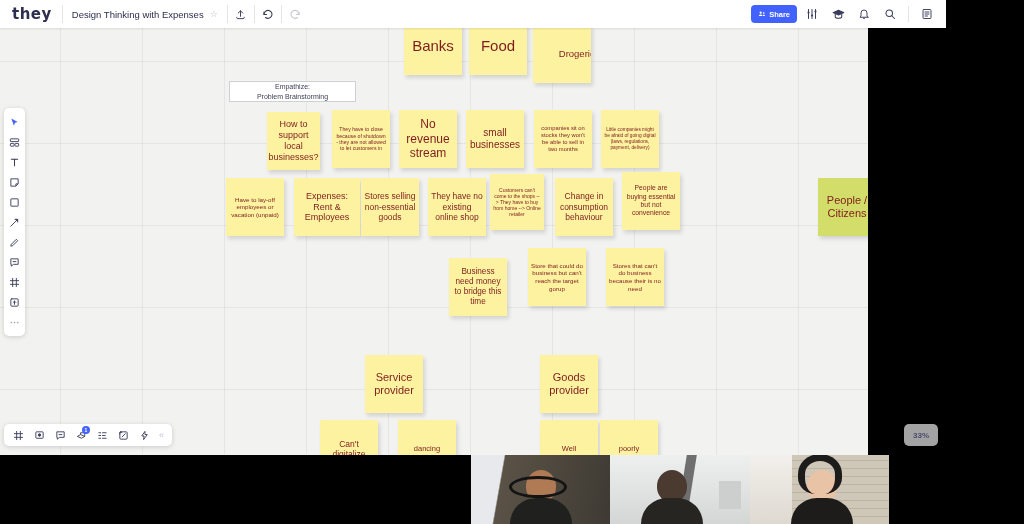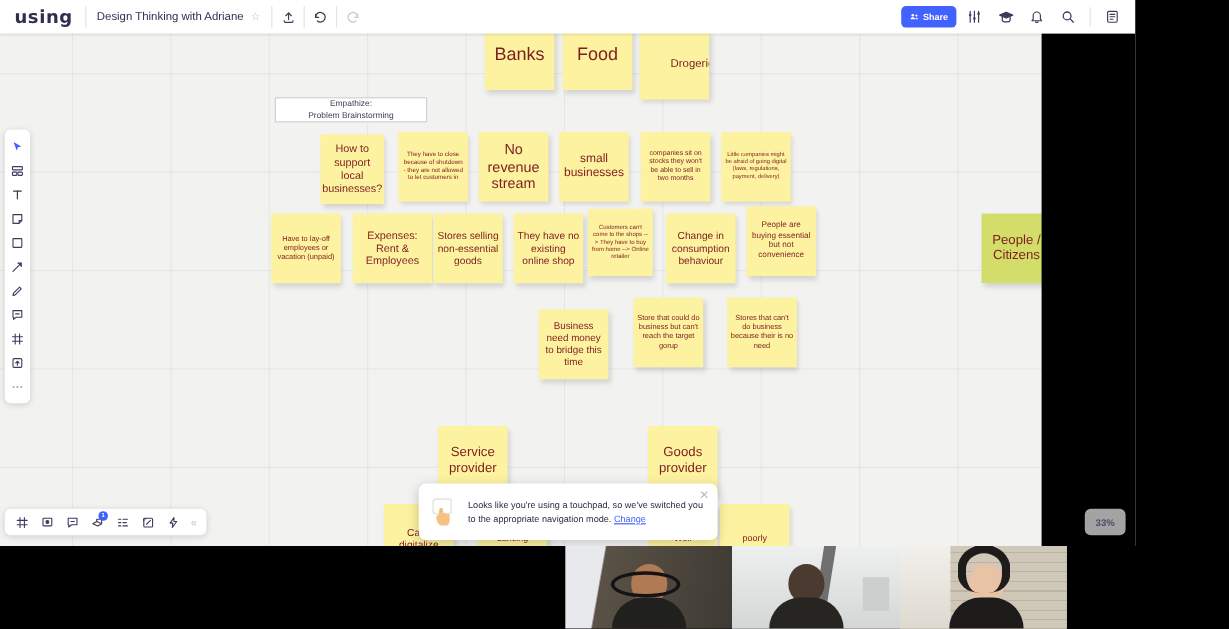--- a/index.html
+++ b/index.html
@@ -266,24 +266,24 @@
         </div>
         <div class="note yellow" style="left: 540px; top: 420px; width: 58px; height: 58px; font-size: 7.5px;">
           <span>Well</span>
         </div>
         <div class="note yellow" style="left: 600px; top: 420px; width: 58px; height: 58px; font-size: 7.5px;">
           <span>poorly</span>
         </div>
       </div>
 
     <div id="topbar">
-      <div class="logo">using</div>
+      <div class="logo">they</div>
       <div class="vsep"></div>
       <div class="doc-chip">
-        <span class="doc-title">Design Thinking with Adriane</span>
+        <span class="doc-title">Design Thinking with Expenses</span>
         <span class="star">☆</span>
       </div>
       <div class="vsep"></div>
       <div class="tb-btn">
         <svg width="11" height="11" viewBox="0 0 24 24" fill="none" stroke="currentColor" stroke-width="2.1" stroke-linecap="round" stroke-linejoin="round">
           <path d="M12 16V4"></path>
             <path d="M7 9l5-5 5 5"></path>
             <path d="M4 18v1a2 2 0 0 0 2 2h12a2 2 0 0 0 2-2v-1"></path>
         </svg>
       </div>
@@ -459,33 +459,20 @@
           <path d="M13 3L6 13h5l-1 8 8-11h-5z"></path>
         </svg>
       </div>
       <div class="bt-collapse">«</div>
     </div>
 
     <div id="zoom-badge">
       <span>33%</span>
     </div>
 
-    <div id="toast">
-      <div class="hand">
-        <svg width="22" height="24" viewBox="0 0 22 24">
-          <rect x="2" y="1" width="15" height="12" rx="2" fill="none" stroke="#e9e7e2" stroke-width="1.4"></rect>
-          <path d="M7 19c0-3 0-7 0-9a1.6 1.6 0 0 1 3.2 0v5.2" fill="#f5b970"></path>
-          <path d="M7 13.5c-1.6.4-2.6 1.6-2.4 3.3.3 2.3 1.3 5.2 3.6 6.1h5.3c1.6-1 2.2-3 2.2-5v-3.3a1.4 1.4 0 0 0-2.8 0v-1a1.4 1.4 0 0 0-2.8 0v-.6a1.4 1.4 0 0 0-2.8 0z" fill="#f7bf80"></path>
-        </svg>
-      </div>
-      <div class="txt">
-        <span>Looks like you're using a touchpad, so we've switched you to the appropriate navigation mode. </span><a href="#">Change</a>
-      </div>
-      <div class="close">✕</div>
-    </div>
 
     <div class="right-black"></div>
   </div>
 
   <div id="video-strip">
     <div class="vtile empty1"></div>
 
     <div class="vtile v2">
       <div style="position:absolute;left:0;top:0;width:100%;height:100%;background:linear-gradient(100deg,#e8e9ec 0%,#e8e9ec 22%,#5a5246 23%,#3e3a33 100%);"></div>
       <div class="person">

